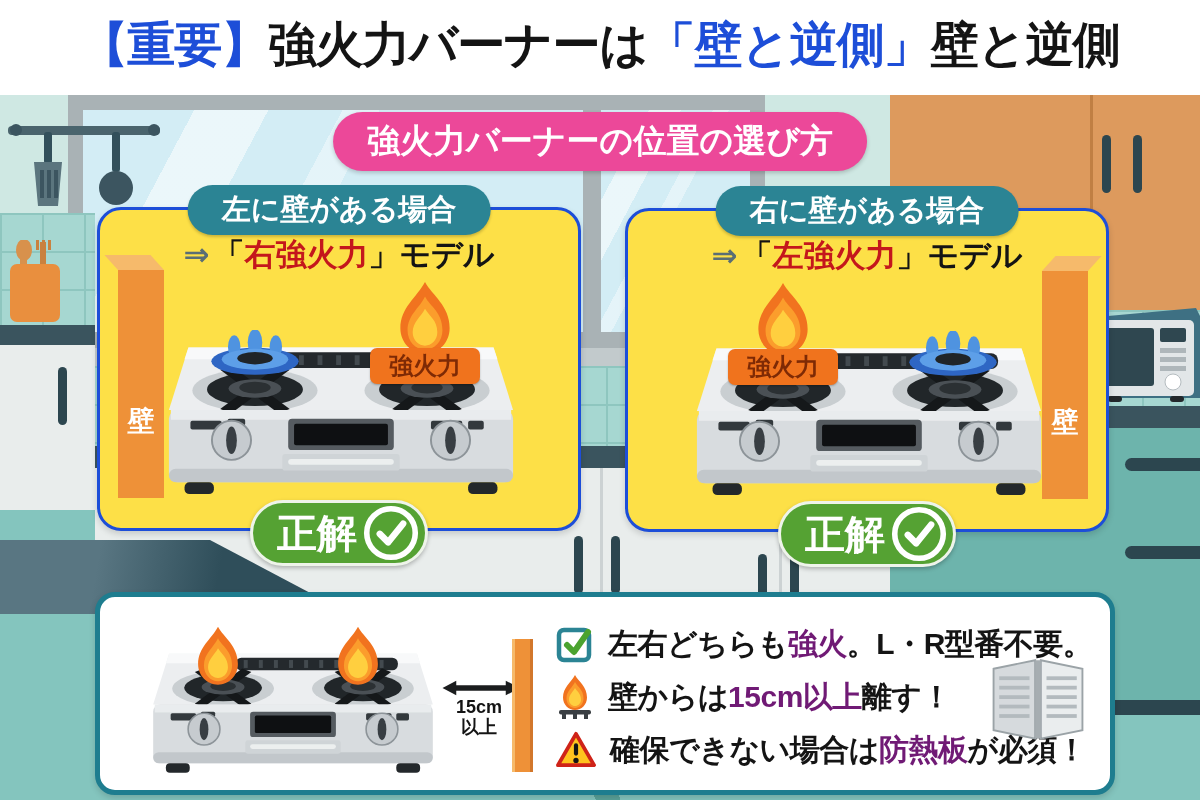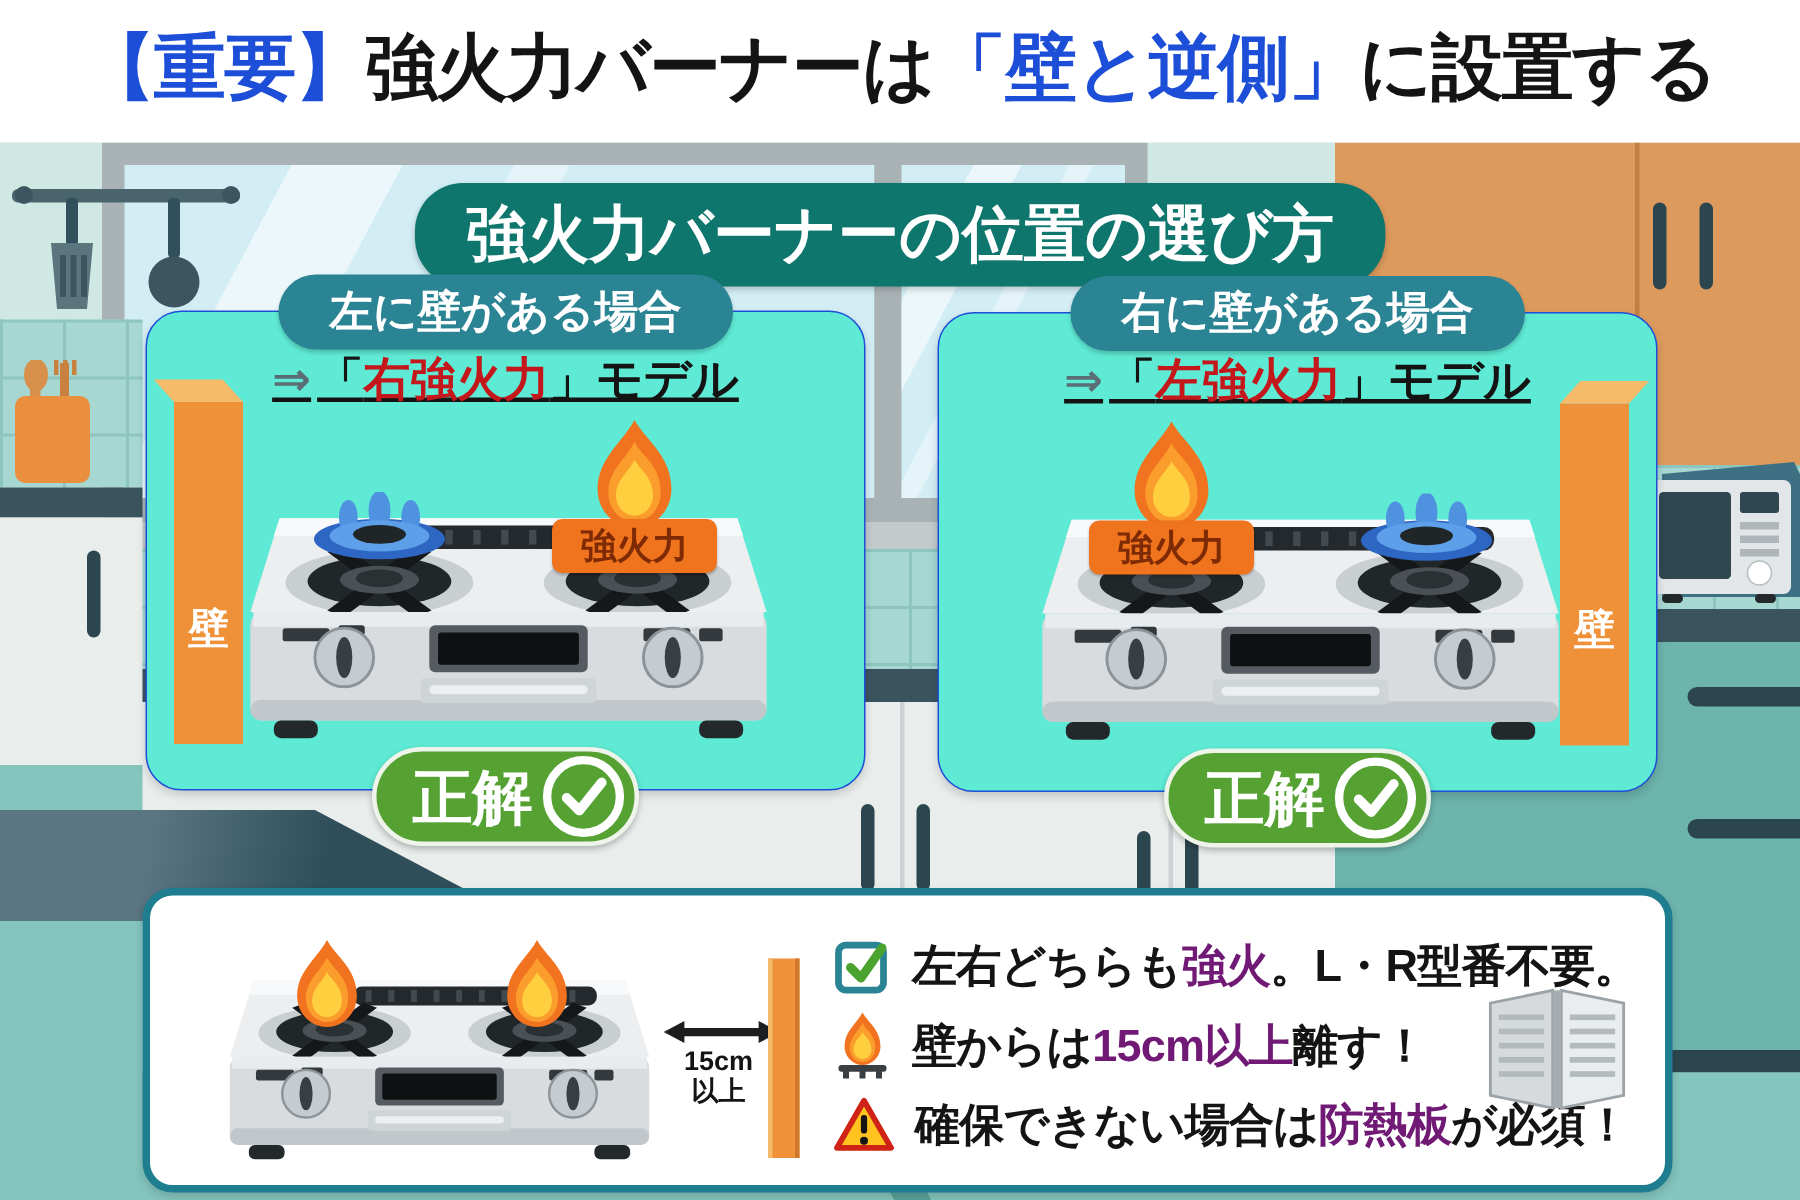--- a/index.html
+++ b/index.html
@@ -38,33 +38,33 @@
   .baseboard-right{left:890px;top:700px;width:310px;height:15px;background:#2c464f;}
   .floor{left:0;top:715px;width:1200px;height:85px;background:#84c5be;
      background-image:linear-gradient(64deg,transparent 48%,#5aa29a 48%,#5aa29a 50%,transparent 50%);}
   .counter-edge{left:0;top:540px;width:350px;height:74px;z-index:2;
      background:linear-gradient(100deg,#597682 28%,#2f4e5a 62%);
      clip-path:polygon(0 0,60% 0,100% 100%,0 100%);}
   
   .title{left:0;top:13px;width:1200px;text-align:center;z-index:5;
      font-size:48px;font-weight:900;letter-spacing:-1px;color:#141414;white-space:nowrap;}
   .title .red{color:#1d4ed8;}
-  .banner{left:50%;top:122px;transform:translateX(-50%);z-index:5;background:#0f766e;color:#fff;
-     font-size:41px;font-weight:900;padding:7px 34px;border-radius:32px;white-space:nowrap;
+  .banner{left:50%;top:112px;transform:translateX(-50%);z-index:5;background:#ec4899;color:#fff;
+     font-size:33px;font-weight:900;padding:7px 34px;border-radius:32px;white-space:nowrap;
      box-shadow:0 2px 4px rgba(0,0,0,.2);}
   
-  .panel{position:absolute;width:478px;height:318px;background:#5eead4;border:1px solid #1d4ed8;
+  .panel{position:absolute;width:478px;height:318px;background:#fde047;border:3px solid #1d4ed8;
      border-radius:24px;z-index:5;box-shadow:0 3px 6px rgba(0,0,0,.15);}
   .panel-left{left:97px;top:207px;}
   .panel-right{left:625px;top:208px;}
   .pill{position:absolute;left:50%;top:-25px;transform:translateX(-50%);background:#2b8494;color:#fff;
      font-size:29px;font-weight:900;padding:5px 34px;border-radius:30px;white-space:nowrap;
      box-shadow:0 2px 3px rgba(0,0,0,.2);}
   .model-line{position:absolute;left:0;top:24px;width:100%;text-align:center;font-size:31px;
-     font-weight:900;color:#141414;white-space:nowrap;text-decoration:underline;}
+     font-weight:900;color:#141414;white-space:nowrap;}
   .model-line .arrow{color:#5a6e74;margin-right:4px;}
   .model-line .red{color:#c4171c;}
   .wall{position:absolute;width:46px;height:228px;top:60px;background:#ee9138;display:flex;
      align-items:center;justify-content:center;}
   .wall::before{content:"";position:absolute;left:0;top:-15px;width:100%;height:15px;background:#f6ba6b;}
   .wall-left{left:18px;}
   .wall-left::before{transform:skewX(42deg);transform-origin:bottom left;}
   .wall-right{right:18px;}
   .wall-right::before{transform:skewX(-42deg);transform-origin:bottom right;}
   .wall-label{writing-mode:vertical-rl;color:#fff;font-size:27px;font-weight:900;letter-spacing:2px;}
@@ -265,21 +265,21 @@
         <rect x="64" y="51" width="26" height="5"></rect>
         <rect x="64" y="60" width="26" height="5"></rect>
       </g>
     <circle cx="77" cy="76" r="8" fill="#ffffff" stroke="#b5bcc0"></circle>
     <rect x="12" y="90" width="14" height="6" rx="3" fill="#23282b"></rect>
       <rect x="74" y="90" width="14" height="6" rx="3" fill="#23282b"></rect>
   </svg>
 
   <div class="abs title-bar"></div>
   <div class="abs title">
-    <span class="red">【重要】</span><span>強火力バーナーは</span><span class="red">「壁と逆側」</span><span>に設置する</span>
+    <span class="red">【重要】</span><span>強火力バーナーは</span><span class="red">「壁と逆側」</span><span>壁と逆側</span>
   </div>
 
   <div class="abs banner">強火力バーナーの位置の選び方</div>
 
   <section class="panel panel-left">
     <div class="pill">左に壁がある場合</div>
     <div class="model-line">
       <span class="arrow">⇒</span><span>「</span><span class="red">右強火力</span><span>」モデル</span>
     </div>
     <div class="wall wall-left">

